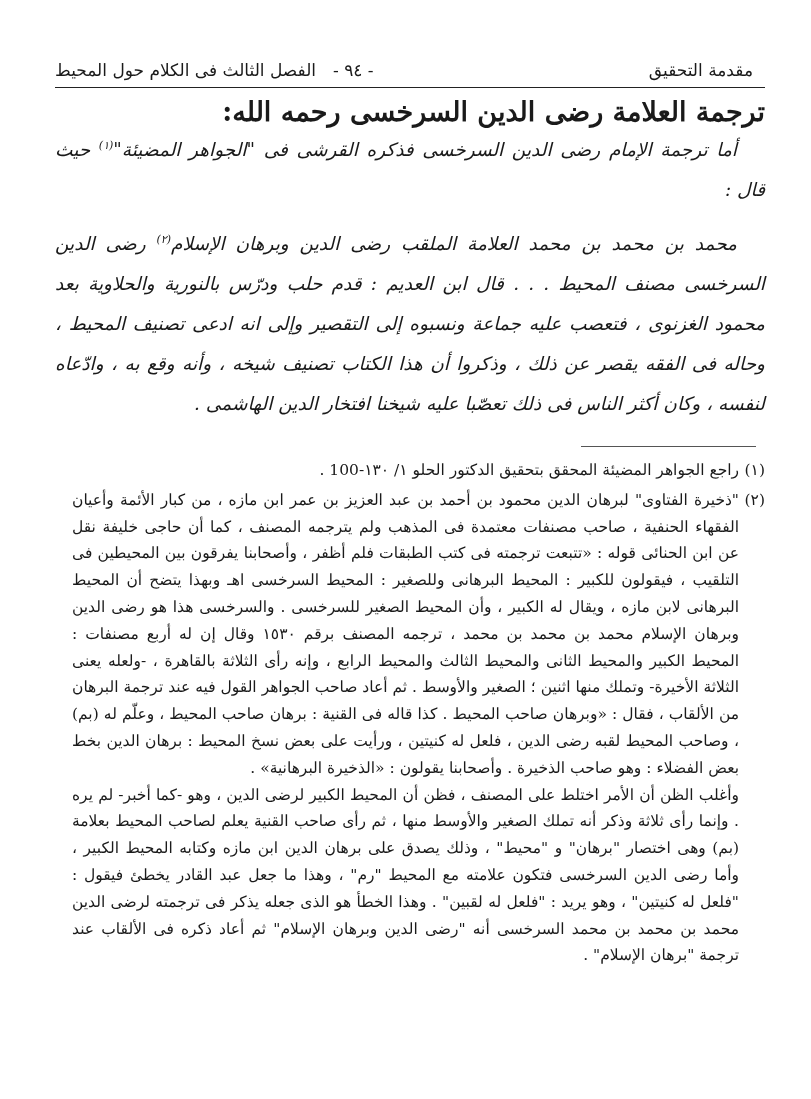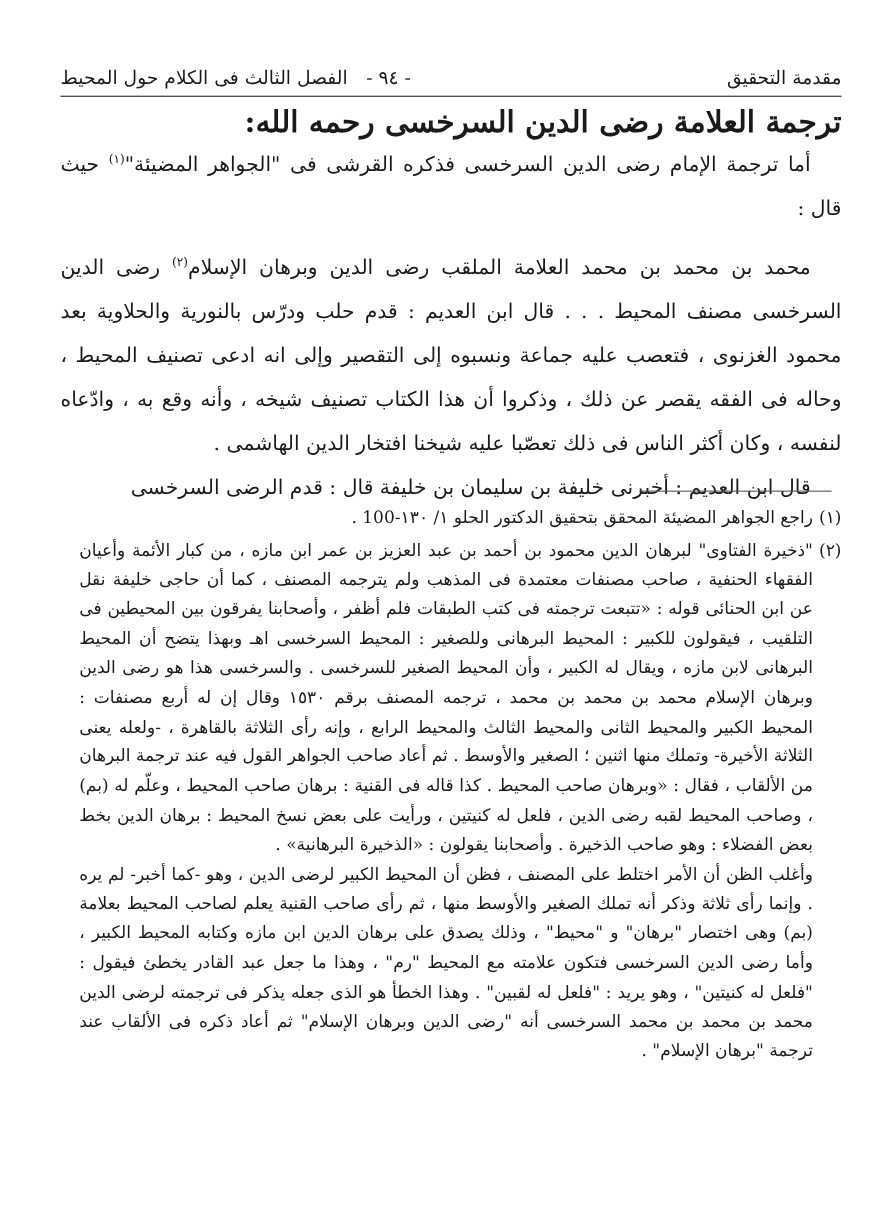--- a/index.html
+++ b/index.html
@@ -26,21 +26,21 @@
       position: absolute;
       left: 55px;
       width: 710px;
       top: 58px;
       height: 28px;
       direction: rtl;
       font-size: 17px;
     }
     .running-header .hdr-right {
       position: absolute;
-      right: 0;
+      right: 12px;
       top: 2px;
       white-space: nowrap;
     }
     .running-header .hdr-page {
       position: absolute;
       left: 278px;
       top: 2px;
       white-space: nowrap;
       direction: rtl;
     }
@@ -72,20 +72,21 @@
       font-weight: bold;
       font-size: 27px;
       line-height: 36px;
       margin: 0;
       padding-right: 0;
     }
     .para {
       font-size: 18.5px;
       line-height: 40px;
       margin: 0;
+      font-style: italic;
     }
     .para.indent { text-indent: 28px; }
     .para.gap-top { margin-top: 14px; }
     sup.fn-ref {
       font-size: 11px;
       vertical-align: super;
       line-height: 0;
     }
     
     .fn-sep {
@@ -135,23 +136,20 @@
     <h2 class="section-title">ترجمة العلامة رضى الدين السرخسى رحمه الله:</h2>
 
     <p class="para indent">
       <span>أما ترجمة الإمام رضى الدين السرخسى فذكره القرشى فى "الجواهر المضيئة"</span><sup class="fn-ref">(١)</sup><span> حيث قال :</span>
     </p>
 
     <p class="para indent gap-top">
       <span>محمد بن محمد بن محمد العلامة الملقب رضى الدين وبرهان الإسلام</span><sup class="fn-ref">(٢)</sup><span> رضى الدين السرخسى مصنف المحيط . . . قال ابن العديم : قدم حلب ودرّس بالنورية والحلاوية بعد محمود الغزنوى ، فتعصب عليه جماعة ونسبوه إلى التقصير وإلى انه ادعى تصنيف المحيط ، وحاله فى الفقه يقصر عن ذلك ، وذكروا أن هذا الكتاب تصنيف شيخه ، وأنه وقع به ، وادّعاه لنفسه ، وكان أكثر الناس فى ذلك تعصّبا عليه شيخنا افتخار الدين الهاشمى .</span>
     </p>
 
-    <p class="para indent">
-      <span>قال ابن العديم : أخبرنى خليفة بن سليمان بن خليفة قال : قدم الرضى السرخسى</span>
-    </p>
   </div>
 
   <div class="fn-sep"></div>
 
   <div class="footnotes">
     <div class="fn">
       <span class="fn-num">(١)</span>
       <div class="fn-body">
         <p>راجع الجواهر المضيئة المحقق بتحقيق الدكتور الحلو ١/ ١٣٠-100 .</p>
       </div>

